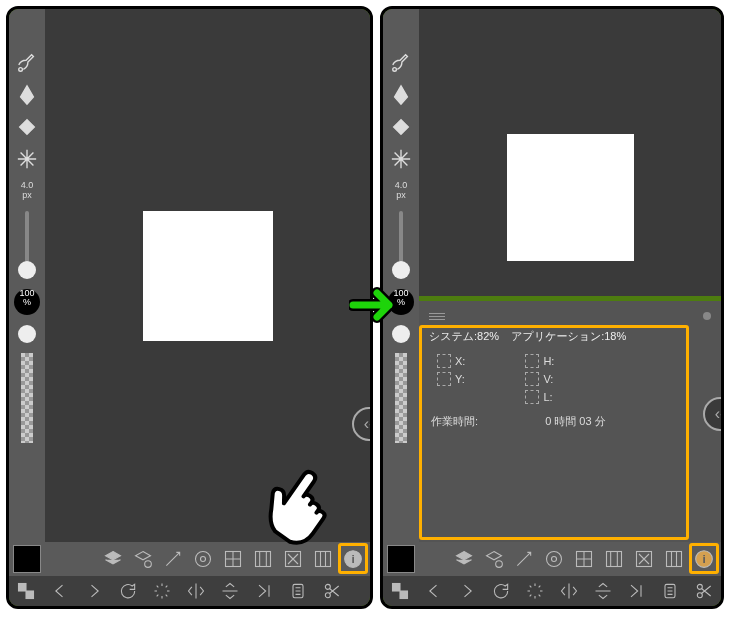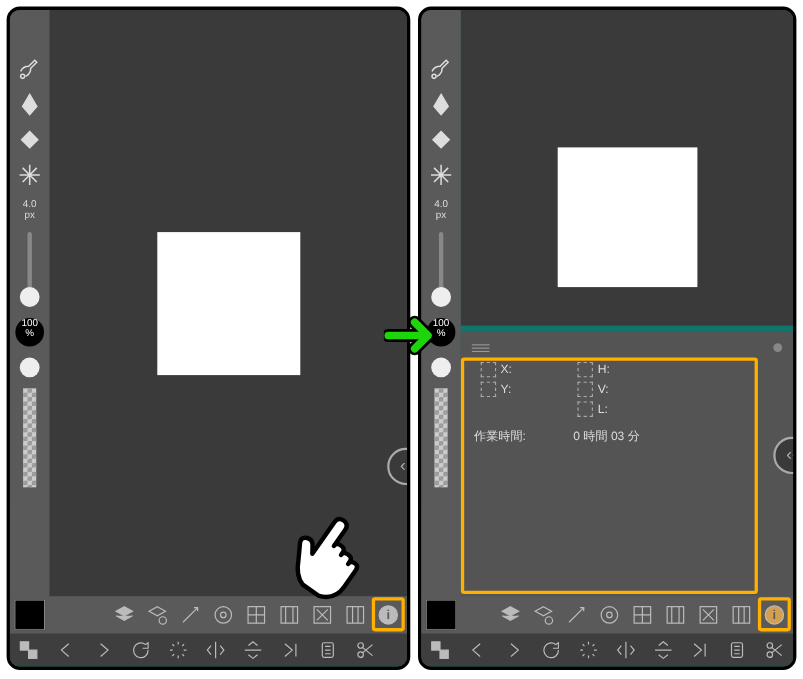--- a/index.html
+++ b/index.html
@@ -1,17 +1,17 @@
 <!DOCTYPE html>
 <html><head>
 <meta charset="utf-8">
 <style>
   *{box-sizing:border-box;margin:0;padding:0;font-family:sans-serif}
   body{background:#fff;width:730px;height:617px;position:relative}
-  .frame{position:absolute;border:3px solid #000;border-radius:12px;background:#0f766e;overflow:hidden}
+  .frame{position:absolute;border:3px solid #000;border-radius:12px;background:#4d7c0f;overflow:hidden}
   .frame.left{left:6px;top:6px;width:367px;height:603px}
   .frame.right{left:380px;top:6px;width:344px;height:603px}
   .toolbar{position:absolute;left:0;top:0;width:36px;height:540px;background:#5a5a5a;display:flex;flex-direction:column;align-items:center;padding-top:6px;gap:4px}
   .tb{width:28px;height:28px;display:flex;align-items:center;justify-content:center;color:#ddd;cursor:pointer}
   .tb svg{width:22px;height:22px;stroke:#ddd;fill:none;stroke-width:1.5}
   .tb.fill svg{fill:#ddd}
   .hamb{position:absolute;left:6px;top:6px}
   .hamb div{width:22px;height:3px;background:#ccc;margin:3px 0;border-radius:1px}
   .expand{position:absolute;right:6px;top:6px;color:#ccc;font-size:20px}
   .canvas-area{position:absolute;left:36px;top:0;right:0;bottom:63px;background:#3a3a3a;display:flex;align-items:center;justify-content:center}
@@ -33,21 +33,21 @@
   .info-header{height:18px;display:flex;align-items:center;gap:6px;margin-bottom:4px}
   .info-header .dots{width:16px;display:flex;flex-direction:column;gap:2px}
   .info-header .dots div{height:1px;background:#999}
   .info-header .pin{margin-left:auto;width:8px;height:8px;border-radius:50%;background:#888}
   .mem-row{font-size:11px;color:#eee;margin-bottom:10px}
   .coords{display:flex;gap:60px;margin-bottom:10px;margin-left:8px}
   .coord-col{display:flex;flex-direction:column;gap:4px}
   .coord-item{display:flex;align-items:center;gap:4px;font-size:11px}
   .coord-item .ic{width:14px;height:14px;border:1px dashed #aaa;position:relative}
   .work-row{font-size:11px;margin-left:2px}
-  .work-row span.v{margin-left:40px}
+  .work-row span.v{margin-left:64px}
   .arrow{position:absolute;left:349px;top:285px;z-index:50}
   .pointer{position:absolute;left:250px;top:460px;z-index:50}
   .nav-circle{position:absolute;right:-16px;top:398px;width:34px;height:34px;border:2px solid #aaa;border-radius:50%;background:#3a3a3a;display:flex;align-items:center;justify-content:center;color:#aaa;font-size:16px}
   .spacer{flex:1}
 </style>
 </head>
 <body>
 
 <div class="frame left">
   <div class="hamb">
@@ -270,20 +270,25 @@
   </div>
 
   <div class="info-panel">
     <div class="info-header">
       <div class="dots">
           <div></div>
           <div></div>
           <div></div>
         </div>
       <div class="pin"></div>
+    </div>
+    <div class="mem-row">
+      <span>システム:</span><span>82%</span>
+      &nbsp;&nbsp;
+      <span>アプリケーション:</span><span>18%</span>
     </div>
     <div class="coords">
       <div class="coord-col">
         <div class="coord-item">
             <div class="ic"></div>
             <span>X:</span>
           </div>
         <div class="coord-item">
             <div class="ic"></div>
             <span>Y:</span>

